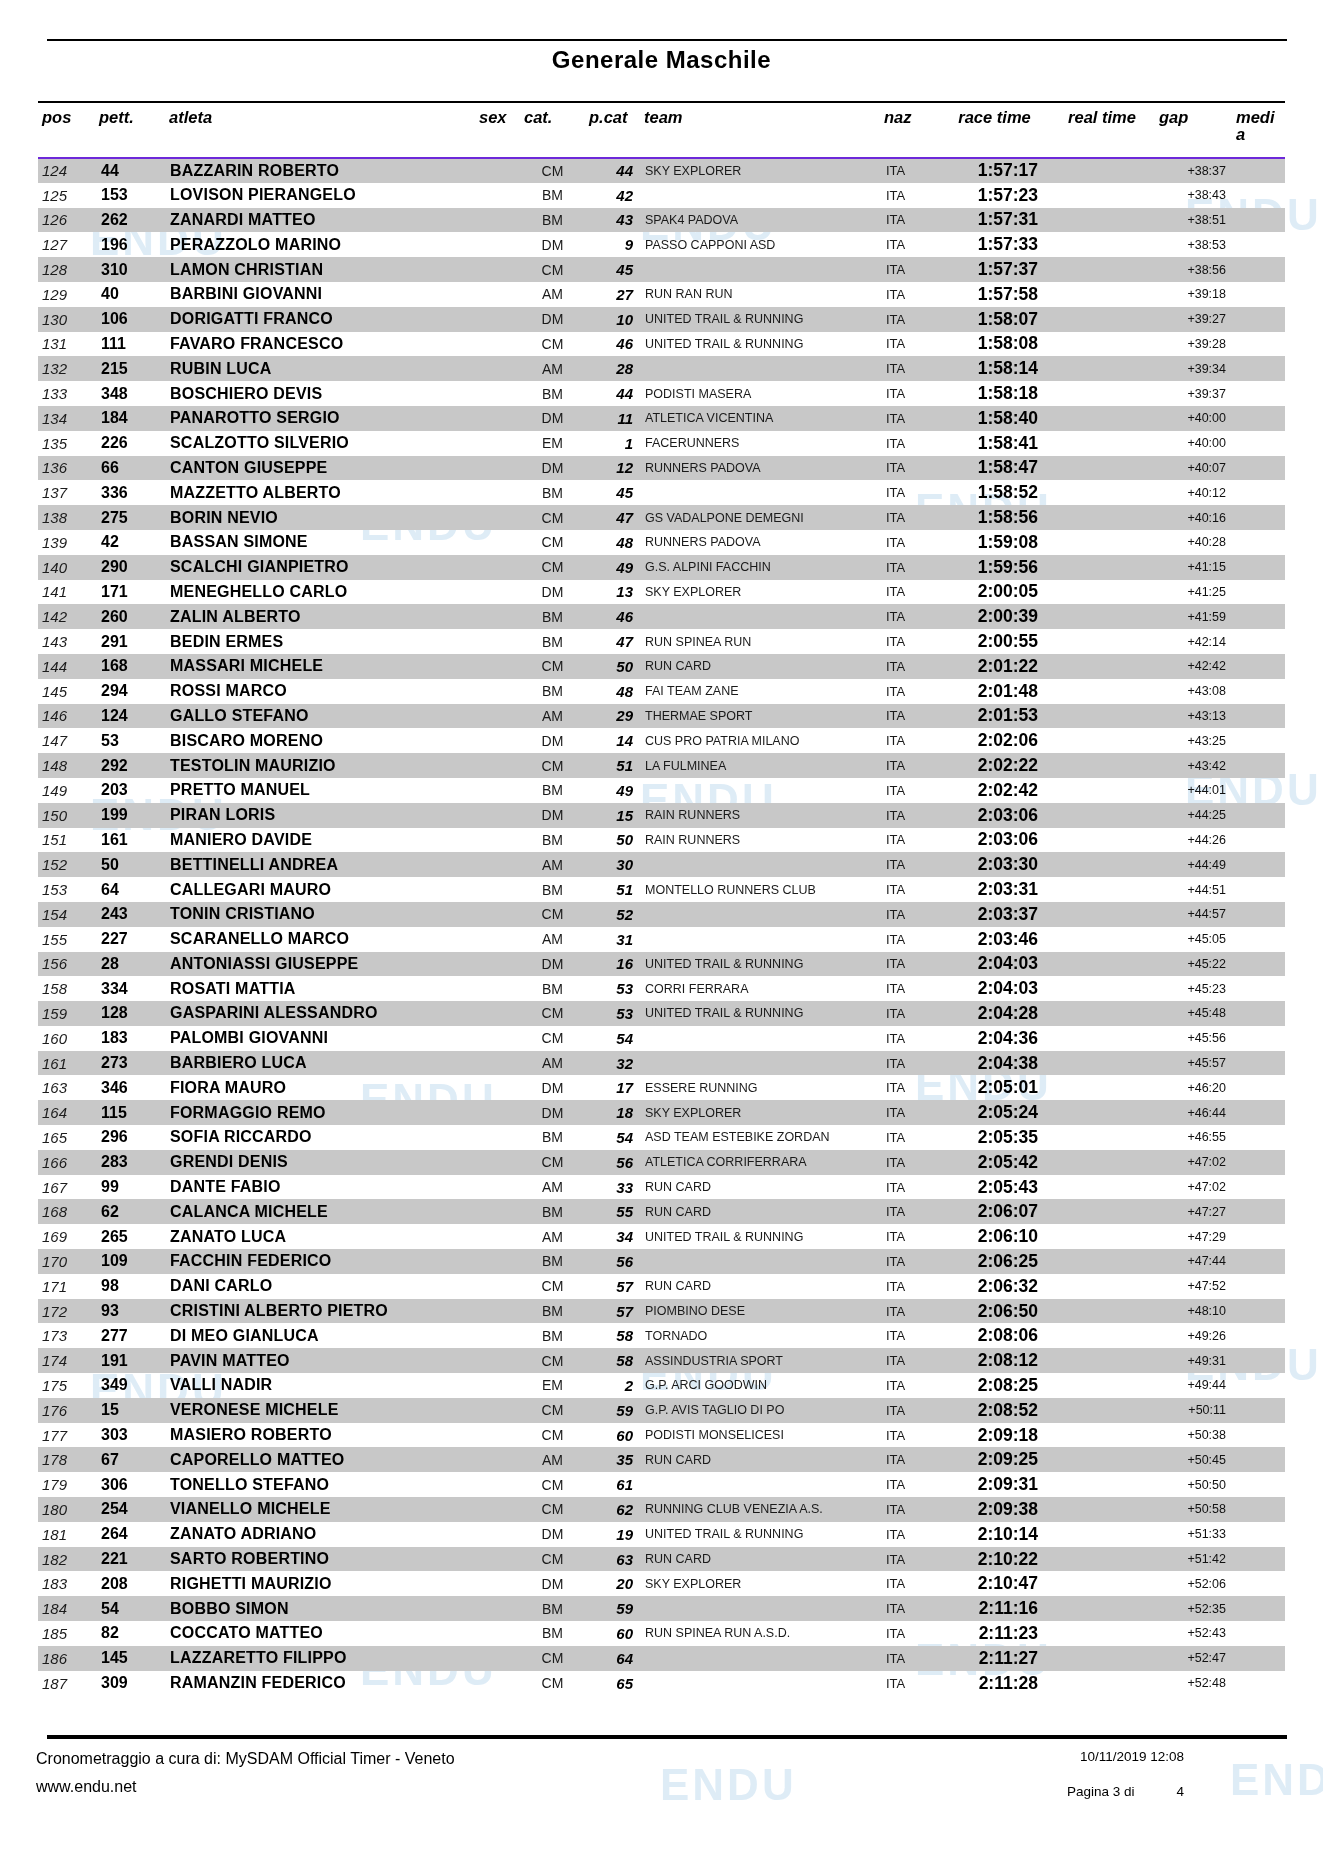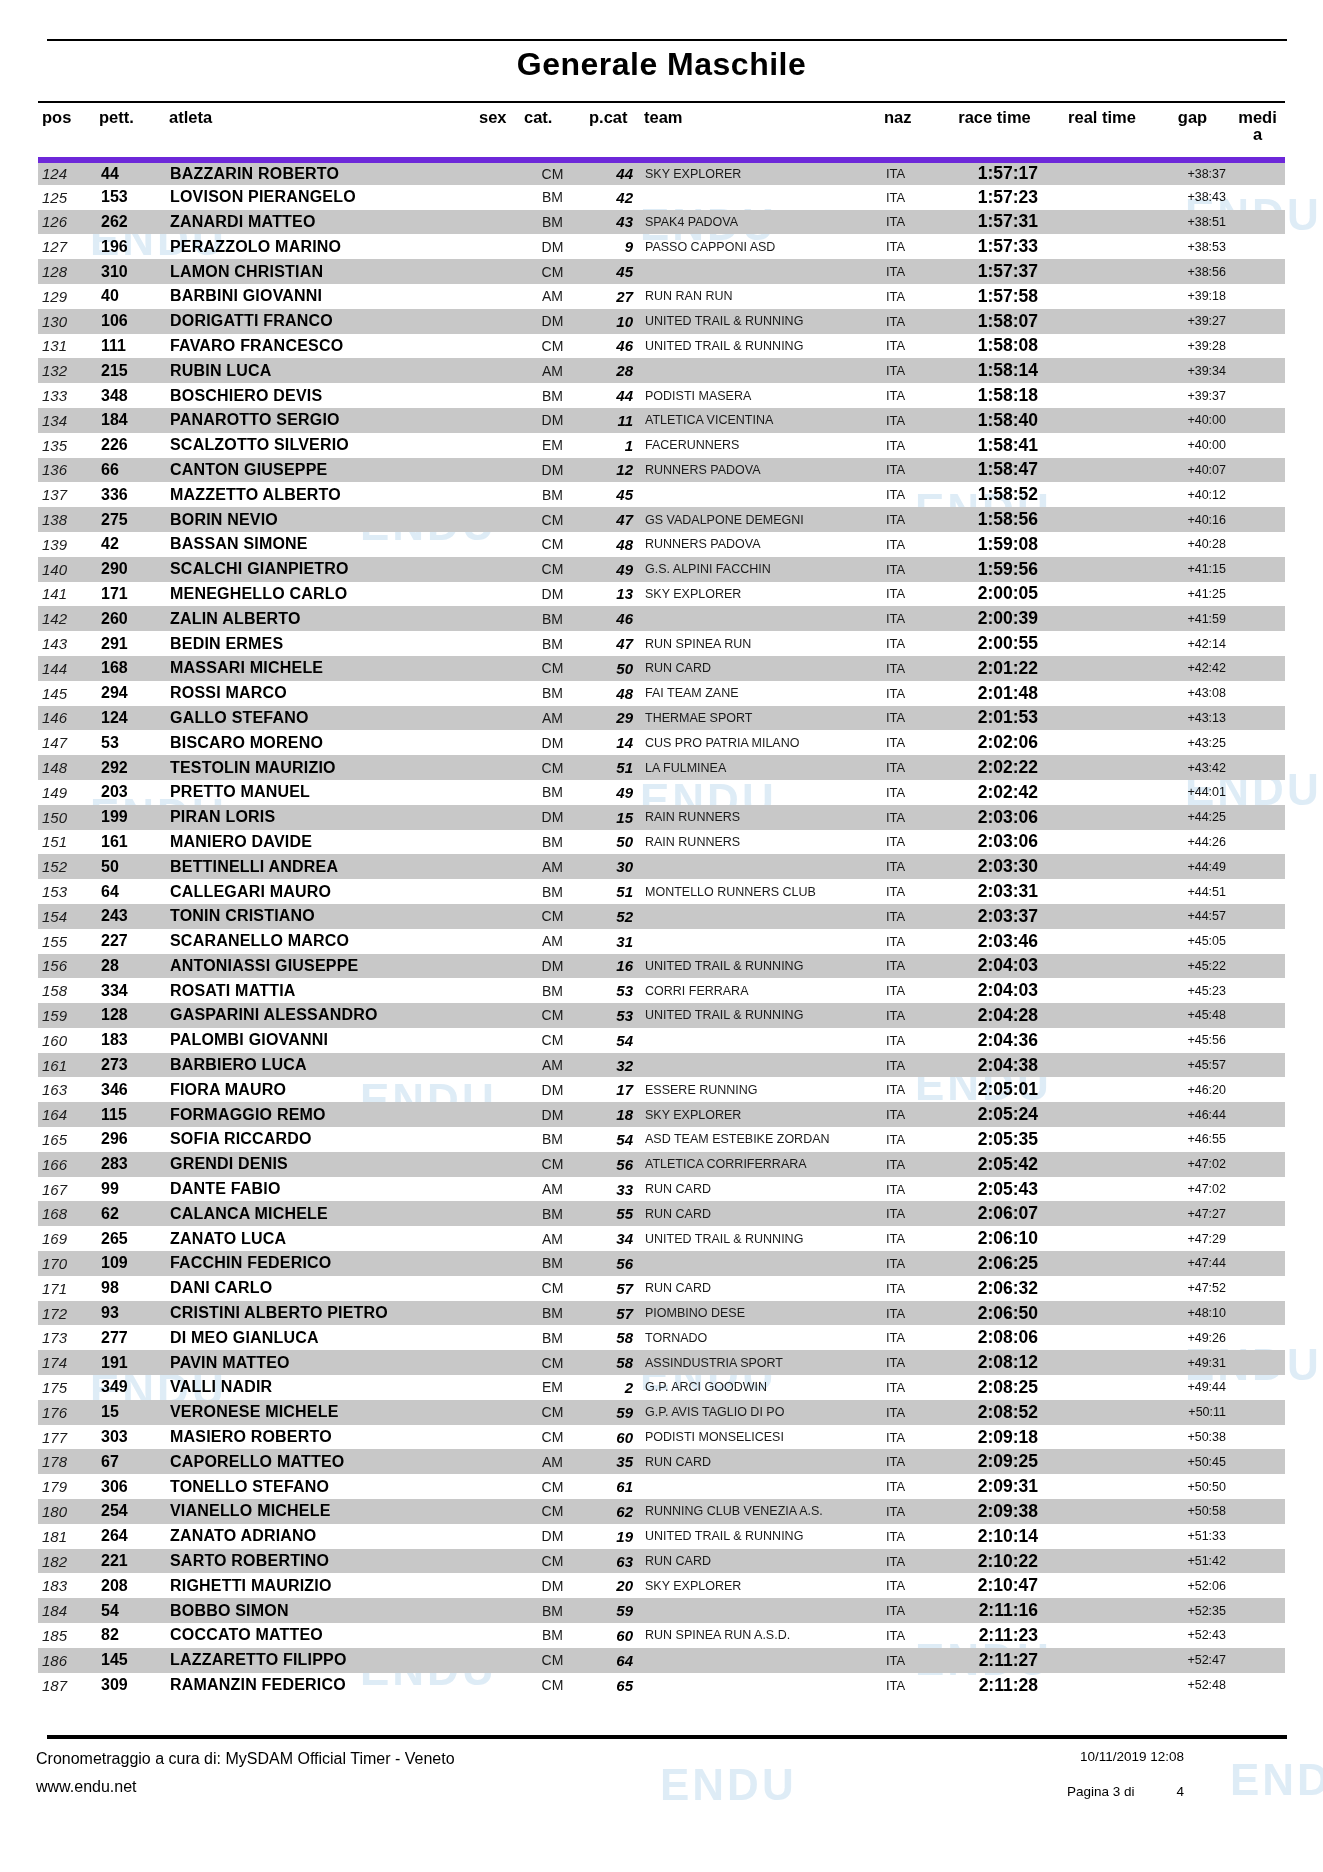--- a/index.html
+++ b/index.html
@@ -11,38 +11,38 @@
   
   .wm{
     position:absolute;font-weight:bold;font-size:44px;letter-spacing:3px;
     color:var(--wm-color,#a9cee9);opacity:.38;z-index:0;user-select:none;
   }
   .rule{position:absolute;left:47px;width:1240px;background:#000;z-index:2;}
   .rule.top{top:39px;height:2px;}
   .rule.bottom{top:1735px;height:4px;}
   .title{
     position:absolute;top:46px;left:0;width:100%;text-align:center;
-    font-size:32px;font-weight:bold;letter-spacing:.5px;z-index:2;
+    font-size:24px;font-weight:bold;letter-spacing:.5px;z-index:2;
   }
   table.results{
     position:absolute;left:38px;top:101px;width:1247px;z-index:1;
     border-collapse:collapse;table-layout:fixed;
     border-top:2px solid #000;
   }
   col.c-pos{width:57px}col.c-pett{width:70px}col.c-atleta{width:310px}
   col.c-sex{width:45px}col.c-cat{width:65px}col.c-pcat{width:55px}
   col.c-team{width:240px}col.c-naz{width:60px}col.c-race{width:105px}
   col.c-real{width:110px}col.c-gap{width:77px}col.c-media{width:53px}
   thead th{
     font-size:16.5px;font-weight:bold;text-align:left;vertical-align:top;
     padding:6px 0 14px 4px;line-height:17px;
   }
-  thead tr{border-bottom:6px solid #6d28d9;}
+  thead tr{border-bottom:2px solid #6d28d9;font-style:italic;}
   th.h-race,th.h-real{text-align:center;}
-  th.h-gap,th.h-media{text-align:center;padding-right:6px;}
+  th.h-gap,th.h-media{text-align:left;padding-right:6px;}
   th.h-media{word-break:break-all;margin-top:8px;}
   tbody tr{height:24.8px;}
   tbody tr:nth-child(odd){background:var(--row-alt,#c8c8c8);}
   tbody td{padding:0;vertical-align:middle;overflow:hidden;white-space:nowrap;}
   td.c-pos{font-style:italic;font-size:15px;padding-left:4px;color:#1c1c1c;}
   td.c-pett{font-weight:bold;font-size:16px;padding-left:6px;}
   td.c-atleta{font-weight:bold;font-size:16px;padding-left:5px;letter-spacing:.2px;}
   td.c-cat{font-size:14px;text-align:center;color:#1a1a1a;}
   td.c-pcat{font-weight:bold;font-style:italic;font-size:15px;text-align:right;padding-right:7px;}
   td.c-team{font-size:12.5px;color:#1a1a1a;padding-left:5px;}

